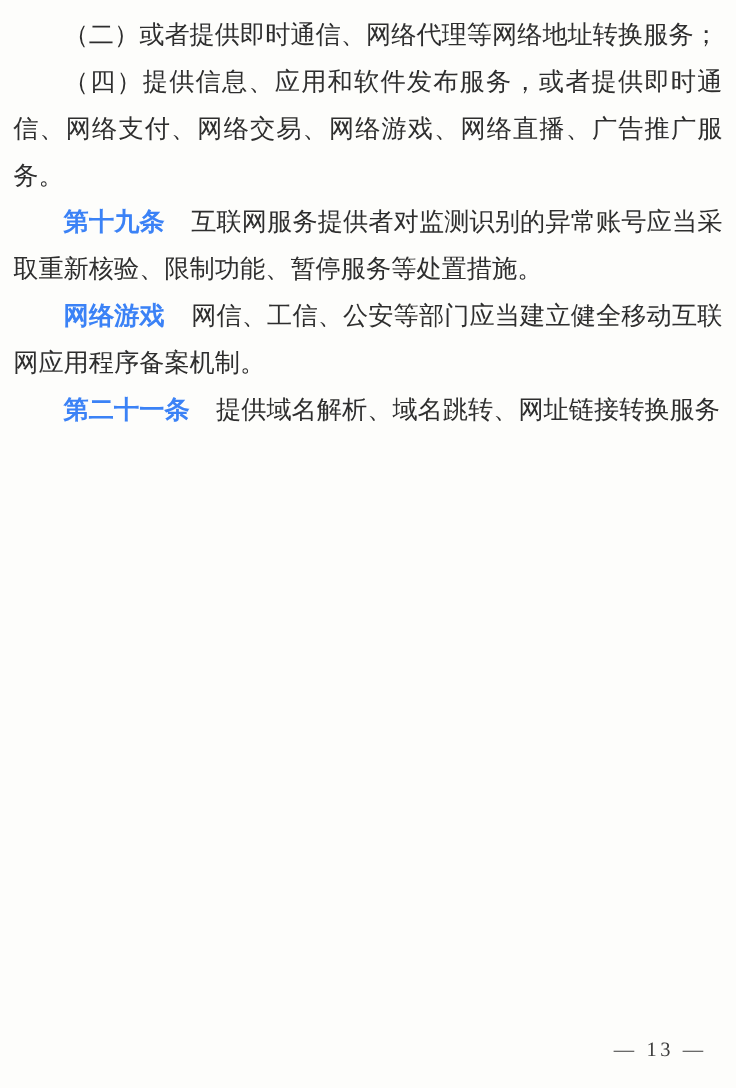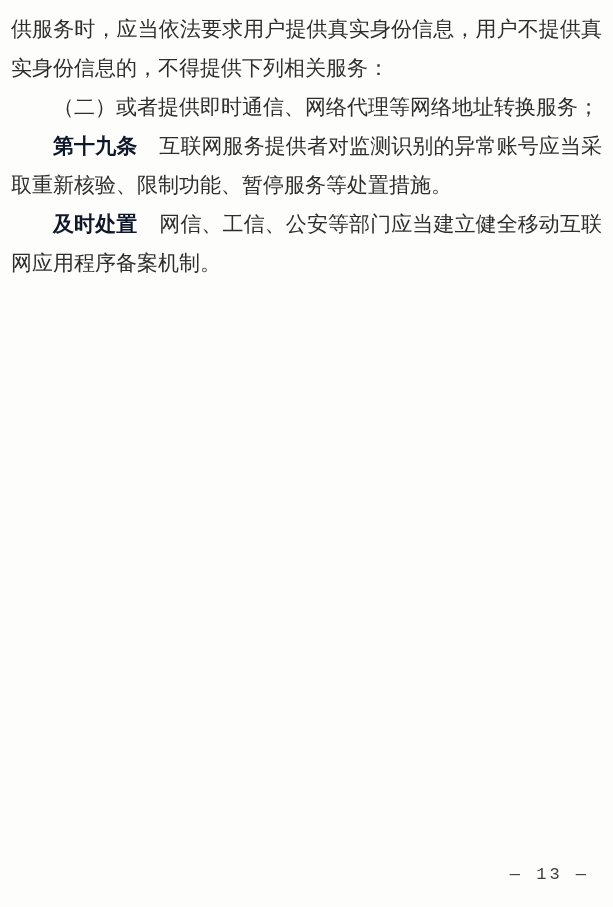--- a/index.html
+++ b/index.html
@@ -29,48 +29,49 @@
     text-justify: inter-ideograph;
     text-indent: 2em;
     letter-spacing: 0;
   }
   p.para.no-indent {
     text-indent: 0;
   }
   .art-label {
     font-weight: 700;
     margin-right: 22px;
-    color: #0f172a;
+    color: #3b82f6;
   }
   .page-number {
     position: absolute;
     top: 864px;
     right: 24px;
-    font-family: Liberation Mono, monospace;
+    font-family: Liberation Serif, serif;
     font-size: 17px;
     line-height: 22px;
     color: #3d3d3d;
     letter-spacing: 3px;
   }
 </style>
 </head>
 <body>
 
 <div class="doc-body">
 
-  <p class="para no-indent"><span>供服务时，应当依法要求用户提供真实身份信息，用户不提供真实身份信息的，不得提供下列相关服务：</span></p>
 
 
   <p class="para"><span>（二）或者提供即时通信、网络代理等网络地址转换服务；</span></p>
 
 
+  <p class="para"><span>（四）提供信息、应用和软件发布服务，或者提供即时通信、网络支付、网络交易、网络游戏、网络直播、广告推广服务。</span></p>
 
   <p class="para"><b class="art-label">第十九条</b><span>互联网服务提供者对监测识别的异常账号应当采取重新核验、限制功能、暂停服务等处置措施。</span></p>
 
 
-  <p class="para"><b class="art-label">及时处置</b><span>网信、工信、公安等部门应当建立健全移动互联网应用程序备案机制。</span></p>
+  <p class="para"><b class="art-label">网络游戏</b><span>网信、工信、公安等部门应当建立健全移动互联网应用程序备案机制。</span></p>
 
 
 
+  <p class="para"><b class="art-label">第二十一条</b><span>提供域名解析、域名跳转、网址链接转换服务</span></p>
 
 </div>
 
 <div class="page-number">— 13 —</div>
 
 </body></html>

